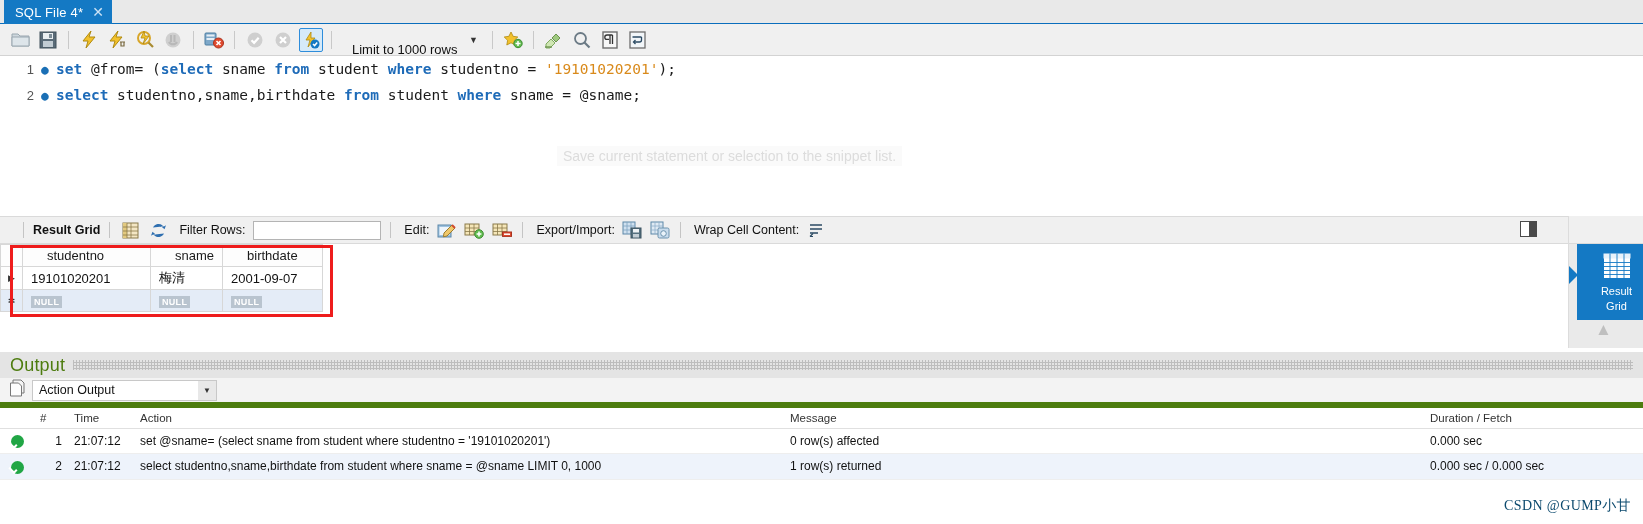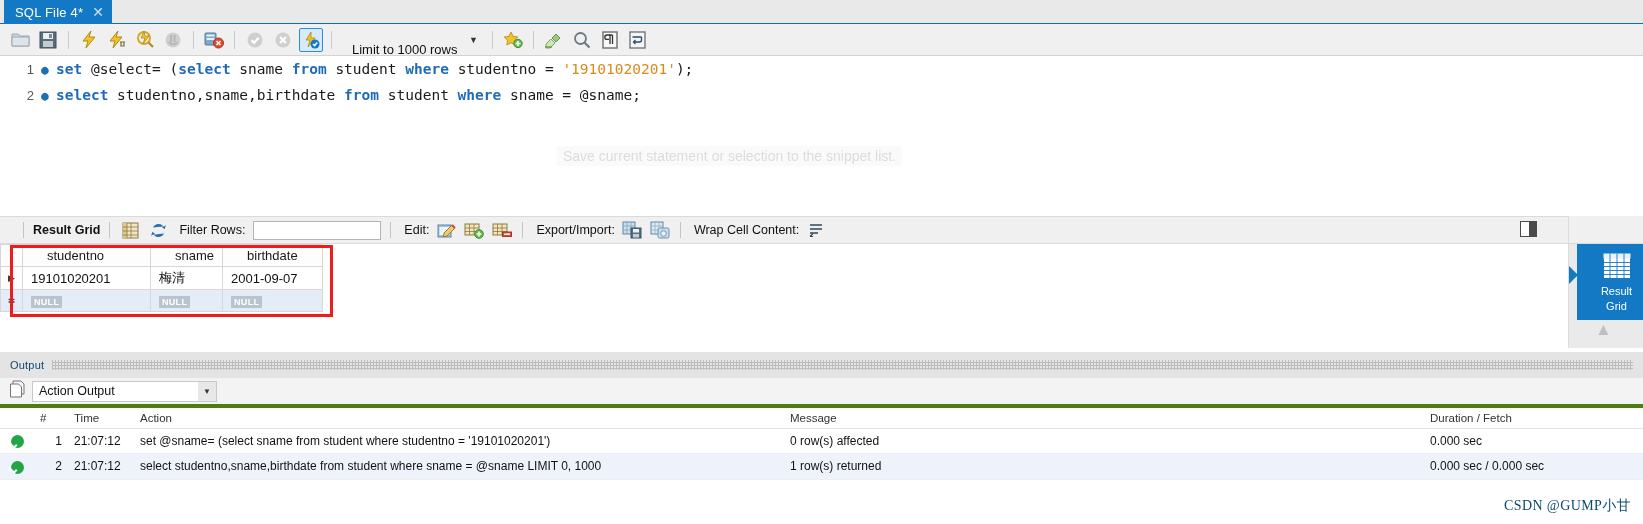--- a/index.html
+++ b/index.html
@@ -140,33 +140,33 @@
   }
   .rail-chevron {
     position:absolute; left:26px; top:312px; color:#bfbfbf; font-size:17px;
   }
 
   
   .out-header {
     position:absolute; left:0; top:352px; width:1643px; height:26px;
     background:#e4e4e4; display:flex; align-items:center; padding-left:10px;
   }
-  .out-title { font-size:11px; color:#0c4a6e; letter-spacing:.2px; }
+  .out-title { font-size:18px; color:#4d7c0f; letter-spacing:.2px; }
   .out-dots {
     flex:1; height:10px; margin:0 10px 0 8px;
     background-image:
       repeating-linear-gradient(90deg,#b9b9b9 0 1px,transparent 1px 3px),
       repeating-linear-gradient(0deg,#b9b9b9 0 1px,transparent 1px 3px);
     background-size:3px 3px;
     opacity:.9;
   }
   .out-select-row {
     position:absolute; left:0; top:378px; width:1643px; height:30px;
     background:#f3f3f3; display:flex; align-items:center; padding-left:8px; gap:6px;
-    border-bottom:4px solid #4d7c0f;
+    border-bottom:6px solid #4d7c0f;
   }
   .combo {
     width:185px; height:21px; background:#fff; border:1px solid #c8c8c8;
     display:flex; align-items:center; justify-content:space-between;
     padding:0 0 0 6px; font-size:12.5px; color:#111;
   }
   .combo-caret { width:18px; height:19px; display:flex; align-items:center; justify-content:center;
     background:#e8e8e8; font-size:8px; color:#333; }
 
   .out-table { position:absolute; left:0; top:408px; width:1643px; height:116px; background:#fff; }
@@ -342,21 +342,21 @@
           <path d="M3.5 6h9M12.5 6v3a2 2 0 01-2 2H5" stroke="#2b4a63" stroke-width="1.3" fill="none"></path>
           <path d="M6.5 9L4.5 11l2 2" stroke="#2b4a63" stroke-width="1.3" fill="none"></path>
         </svg>
     </div>
   </div>
 
   <div class="editor">
     <div class="codeline">
       <span class="lineno">1</span>
       <span class="bullet">●</span>
-      <span class="code"><span class="kw">set </span><span>@select= (</span><span class="kw">select </span><span>sname </span><span class="kw">from </span><span>student </span><span class="kw">where </span><span>studentno = </span><span class="str">'19101020201'</span><span>);</span></span>
+      <span class="code"><span class="kw">set </span><span>@from= (</span><span class="kw">select </span><span>sname </span><span class="kw">from </span><span>student </span><span class="kw">where </span><span>studentno = </span><span class="str">'19101020201'</span><span>);</span></span>
     </div>
     <div class="codeline">
       <span class="lineno">2</span>
       <span class="bullet">●</span>
       <span class="code"><span class="kw">select </span><span>studentno,sname,birthdate </span><span class="kw">from </span><span>student </span><span class="kw">where </span><span>sname = @sname;</span></span>
     </div>
     <div class="tooltip-ghost">Save current statement or selection to the snippet list.</div>
 
   </div>
 

